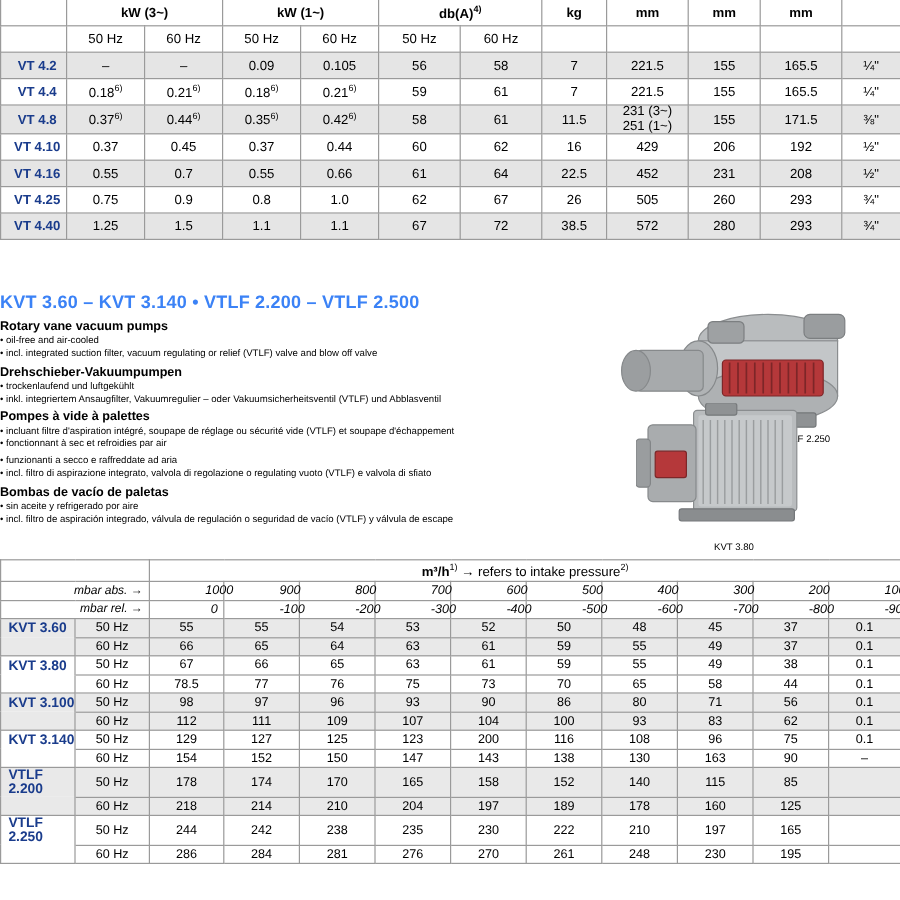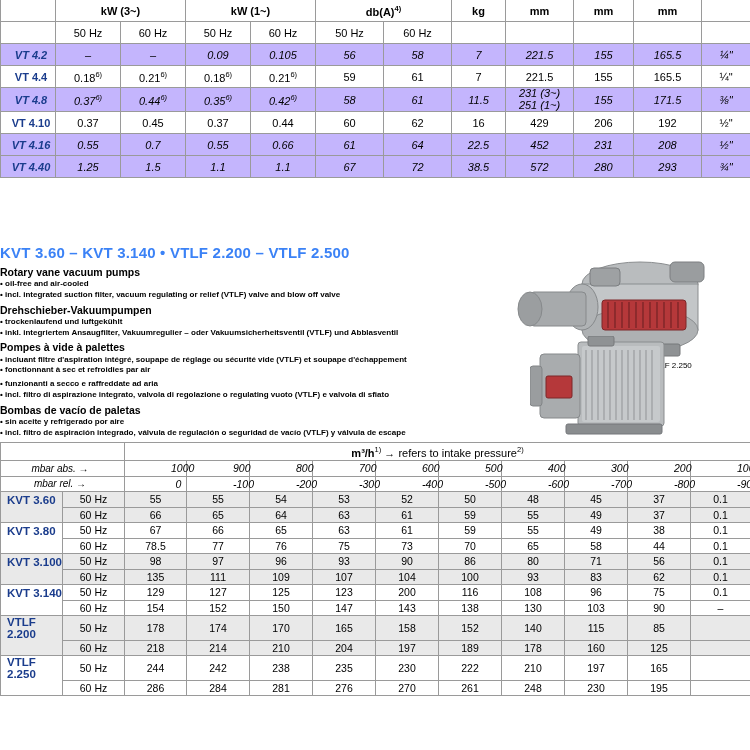--- a/index.html
+++ b/index.html
@@ -16,48 +16,48 @@
   
   table { border-collapse: collapse; width: 100%; }
   td, th { border: 1px solid #9a9a9a; padding: 0; font-weight: normal; }
 
   
   .top-table { position: absolute; left: 0; top: -1px; width: 626px; }
   .top-table table { table-layout: fixed; }
   .top-table td { height: 22px; font-size: 11px; text-align: center; vertical-align: middle; }
   .hdr-group { background: #ffffff; font-size: 11.5px; font-weight: bold; }
   .hdr-sub { background: #ffffff; font-size: 11px; }
-  .row-alt { background: #c4b5fd; font-style: italic; }
+  .row-alt { background: #e5e5e5; }
   .row-white { background: #ffffff; }
   .model-cell { text-align: left; padding-left: 6px; font-weight: bold; color: #1a3c8c; font-size: 11.5px; }
   .sup { font-size: 7.5px; vertical-align: super; }
   .two-line { line-height: 1.05; font-size: 10px; }
 
   
   .mid { position: absolute; left: 0; top: 240px; width: 750px; height: 222px; }
   .mid-title {
     position: absolute; left: 0; top: 4px;
     font-size: 15px; font-weight: bold; color: #3b82f6;
     letter-spacing: 0.2px;
   }
   .mid-text { position: absolute; left: 0; top: 26px; width: 470px; }
   .lang-block { margin-bottom: 3px; }
   .lang-title { font-size: 10.5px; font-weight: bold; color: #000; line-height: 1.25; }
-  .lang-line { font-size: 8px; color: #000; line-height: 1.35; font-weight: bold; }
+  .lang-line { font-size: 8px; color: #000; line-height: 1.35; }
 
   
   .pump-area { position: absolute; right: 0; top: 8px; width: 260px; height: 215px; }
   .pump-caption { position: absolute; font-size: 8px; color: #000; }
 
   
-  .bot { position: absolute; left: 0; top: 442px; width: 682px; }
+  .bot { position: absolute; left: 0; top: 466px; width: 682px; }
   .bot table { table-layout: fixed; }
   .bot td { height: 15.5px; font-size: 10.5px; text-align: center; vertical-align: middle; }
   .bot .hdr-main { font-size: 11px; height: 18px; }
-  .bot .arrow-lbl { padding-right: 5px; font-style: italic; font-size: 10px; }
+  .bot .arrow-lbl { text-align: right; padding-right: 5px; font-style: italic; font-size: 10px; }
   .bot .colhdr { font-style: italic; font-size: 10.5px; padding-left: 46px; }
   .bot .model { text-align: left; padding-left: 6px; font-weight: bold; color: #1a3c8c; font-size: 11.5px; }
   .bot .hz { font-size: 10.5px; }
   .grey { background: #e9e9e9; }
   .white { background: #ffffff; }
   .noborder-bottom { border-bottom: none; }
   .noborder-top { border-top: none; }
 </style>
 </head>
 <body>
@@ -169,20 +169,34 @@
             <td>0.7</td>
             <td>0.55</td>
             <td>0.66</td>
             <td>61</td>
             <td>64</td>
             <td>22.5</td>
             <td>452</td>
             <td>231</td>
             <td>208</td>
             <td>½"</td>
+          </tr>
+          <tr class="row-white">
+            <td class="model-cell row-white">VT 4.25</td>
+            <td>0.75</td>
+            <td>0.9</td>
+            <td>0.8</td>
+            <td>1.0</td>
+            <td>62</td>
+            <td>67</td>
+            <td>26</td>
+            <td>505</td>
+            <td>260</td>
+            <td>293</td>
+            <td>¾"</td>
           </tr>
           <tr class="row-alt">
             <td class="model-cell row-alt">VT 4.40</td>
             <td>1.25</td>
             <td>1.5</td>
             <td>1.1</td>
             <td>1.1</td>
             <td>67</td>
             <td>72</td>
             <td>38.5</td>
@@ -395,21 +409,21 @@
             <td class="grey">90</td>
             <td class="grey">86</td>
             <td class="grey">80</td>
             <td class="grey">71</td>
             <td class="grey">56</td>
             <td class="grey">0.1</td>
           </tr>
           <tr>
             <td class="model grey noborder-top"></td>
             <td class="hz grey">60 Hz</td>
-            <td class="grey">135</td>
+            <td class="grey">112</td>
             <td class="grey">111</td>
             <td class="grey">109</td>
             <td class="grey">107</td>
             <td class="grey">104</td>
             <td class="grey">100</td>
             <td class="grey">93</td>
             <td class="grey">83</td>
             <td class="grey">62</td>
             <td class="grey">0.1</td>
           </tr>
@@ -430,21 +444,21 @@
           <tr>
             <td class="model white noborder-top"></td>
             <td class="hz white">60 Hz</td>
             <td class="white">154</td>
             <td class="white">152</td>
             <td class="white">150</td>
             <td class="white">147</td>
             <td class="white">143</td>
             <td class="white">138</td>
             <td class="white">130</td>
-            <td class="white">103</td>
+            <td class="white">163</td>
             <td class="white">90</td>
             <td class="white">–</td>
           </tr>
           <tr>
             <td class="model grey noborder-bottom">VTLF 2.200</td>
             <td class="hz grey">50 Hz</td>
             <td class="grey">178</td>
             <td class="grey">174</td>
             <td class="grey">170</td>
             <td class="grey">165</td>

